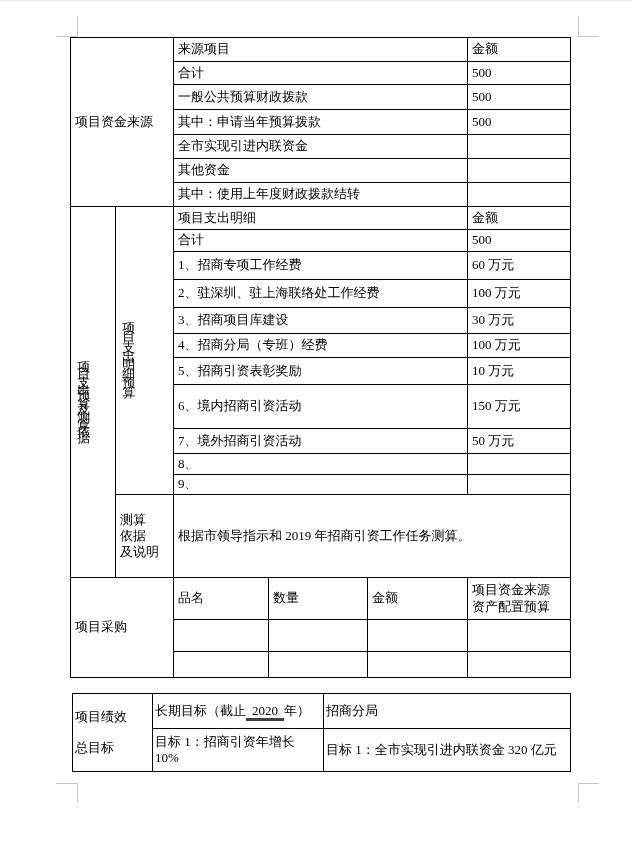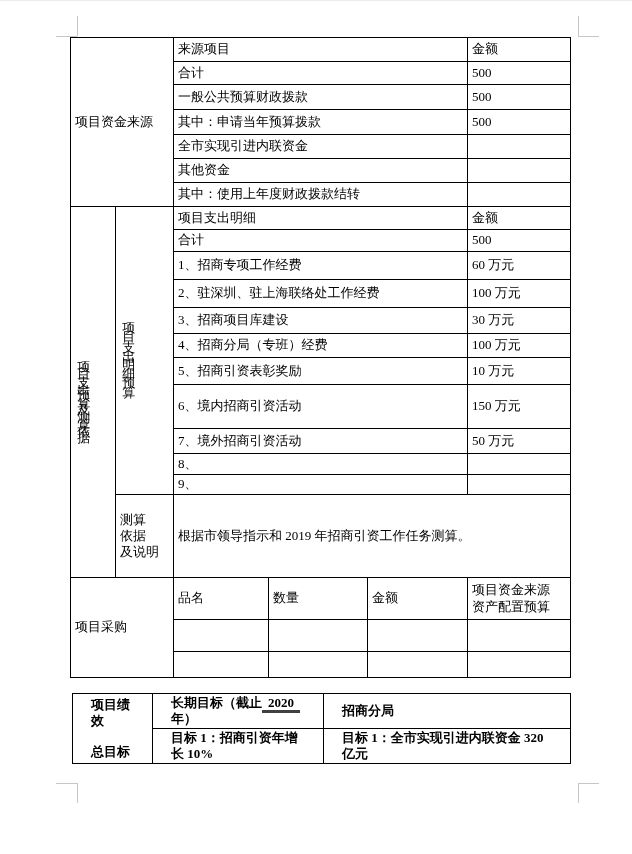--- a/index.html
+++ b/index.html
@@ -47,21 +47,21 @@
     letter-spacing: 7px;
     font-size: 13px;
   }
   .vert.wide { letter-spacing: 9px; }
   .perf-label-cell { padding: 0 2px; }
   .perf-label-cell .line1 { margin-bottom: 15px; }
   .yr {
     border-bottom: 3px solid #404040;
     padding: 0 6px;
   }
-  #perf-table td { padding: 0 18px; font-weight: bold; }
+  #perf-table td { padding: 0 2px; }
 </style>
 </head>
 <body>
 
 <div class="page">
   <div class="edge-line"></div>
 
   <div class="mark v" style="left:77px;  top:16px;"></div>
   <div class="mark h" style="left:56px;  top:36px;"></div>
   <div class="mark v" style="left:578px; top:16px;"></div>
@@ -196,19 +196,19 @@
     </colgroup>
     <tbody>
         <tr style="height:35px">
       <td rowspan="2" class="perf-label-cell">
         <div class="line1">项目绩效</div>
         <div>总目标</div>
       </td>
       <td><span>长期目标（截止</span><span class="yr">2020</span><span>年）</span></td>
       <td>招商分局</td>
     </tr>
-    <tr style="height:35px">
+    <tr style="height:43px">
       <td>目标 1：招商引资年增长 10%</td>
       <td>目标 1：全市实现引进内联资金 320 亿元</td>
     </tr>
   </tbody>
     </table>
 </div>
 
 </body></html>

